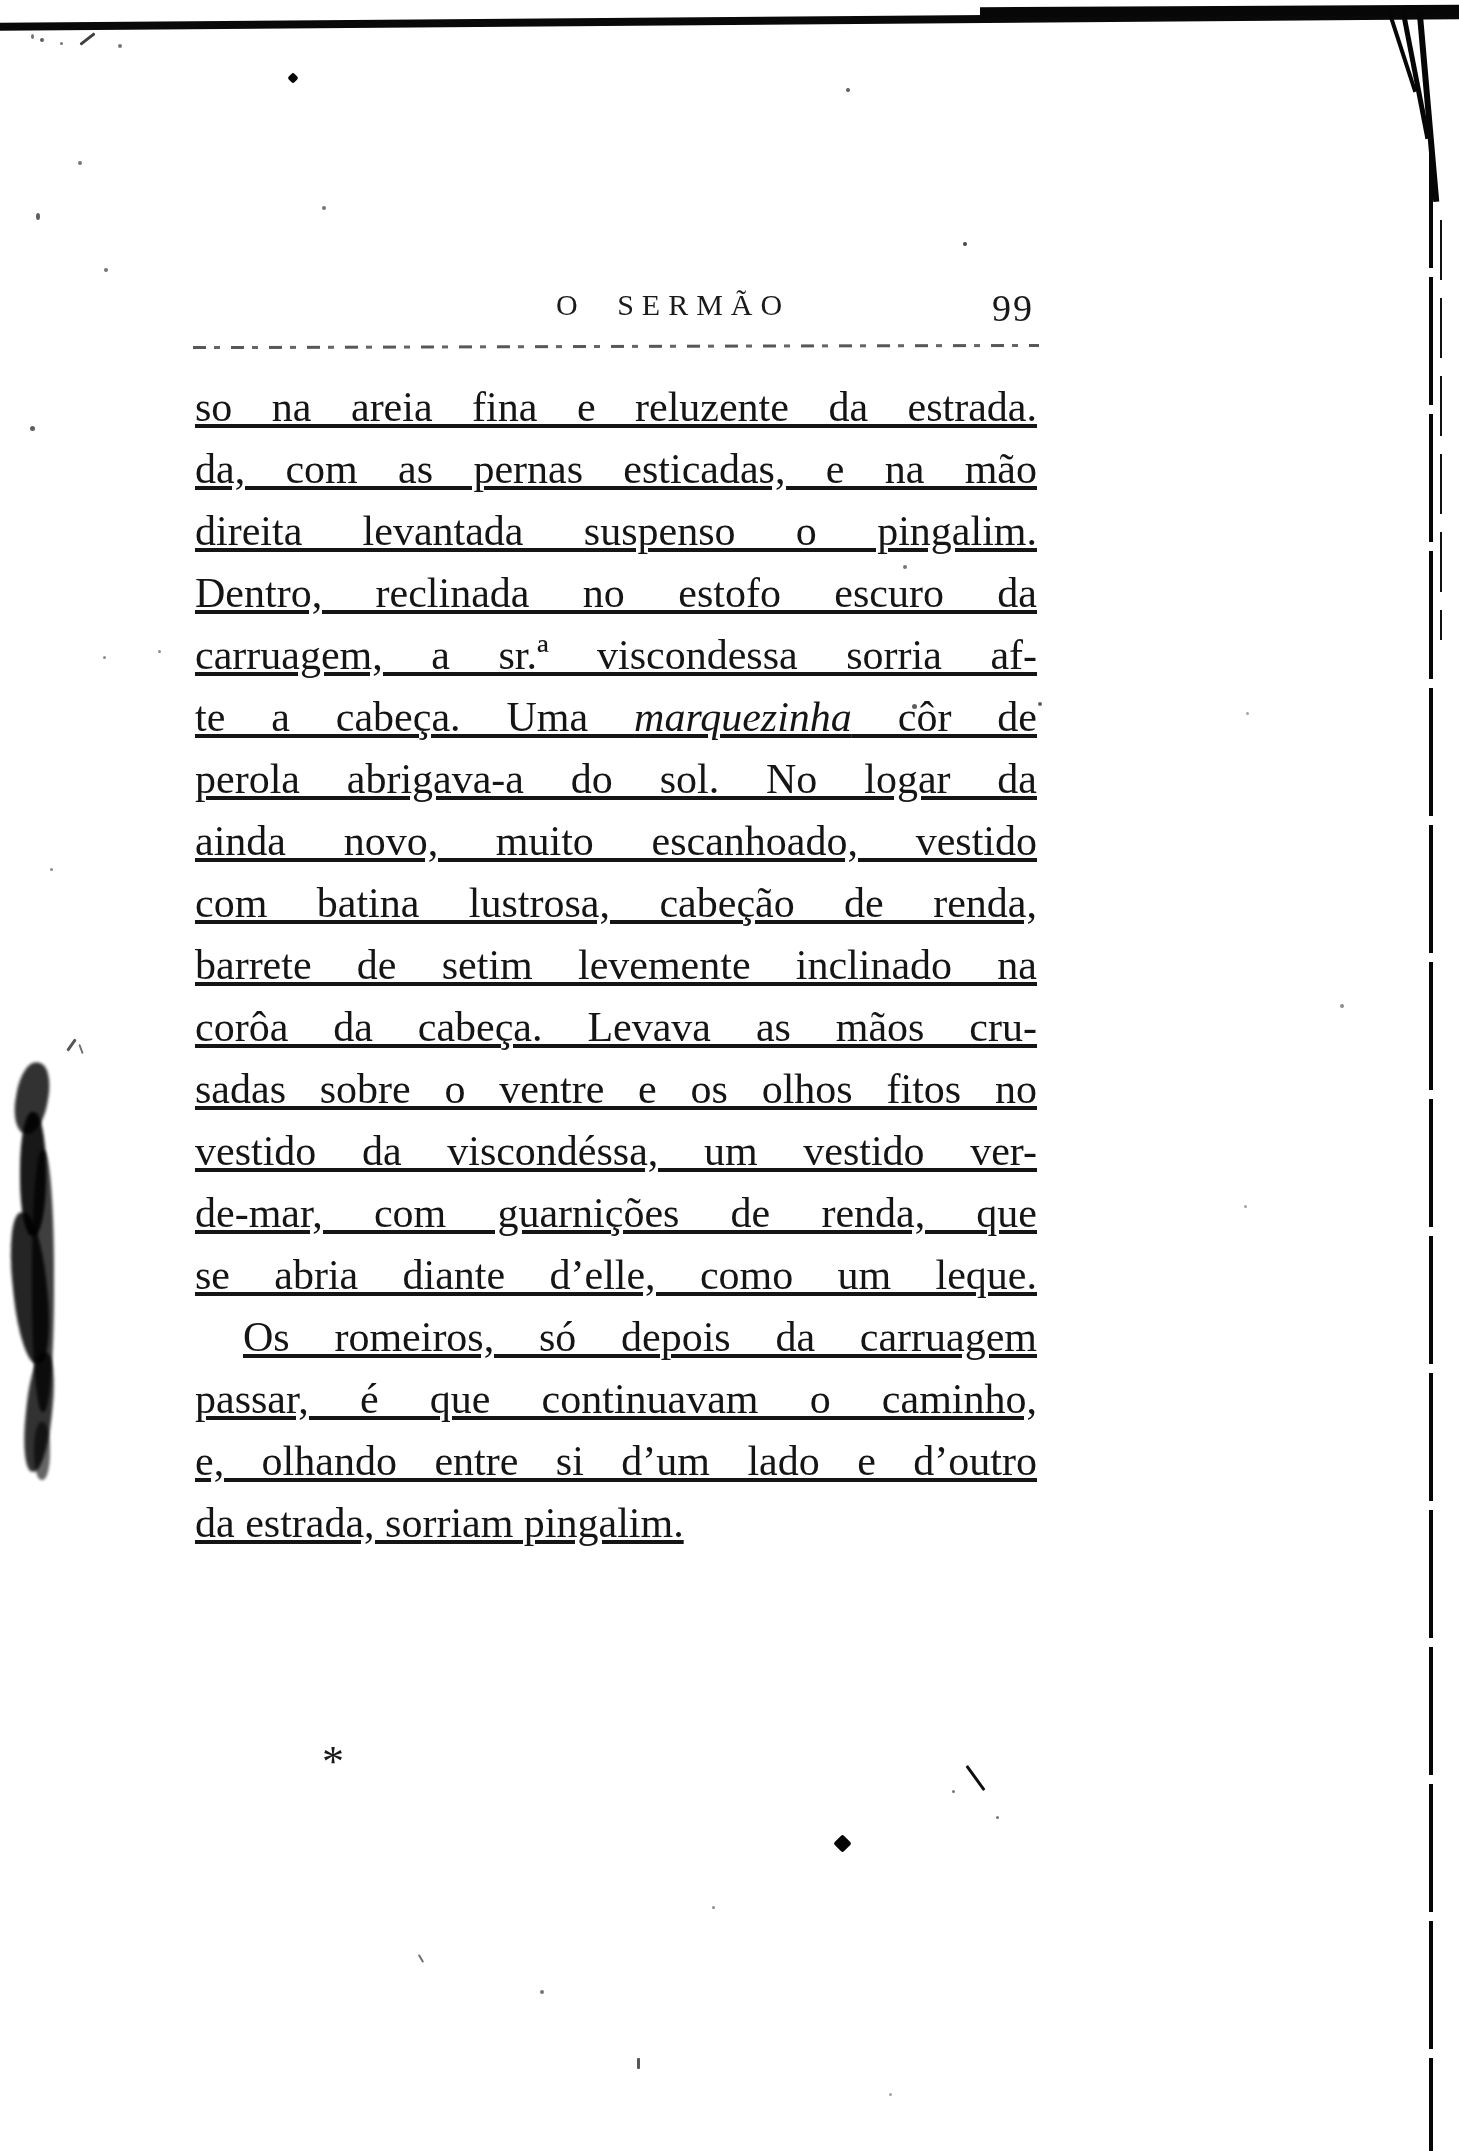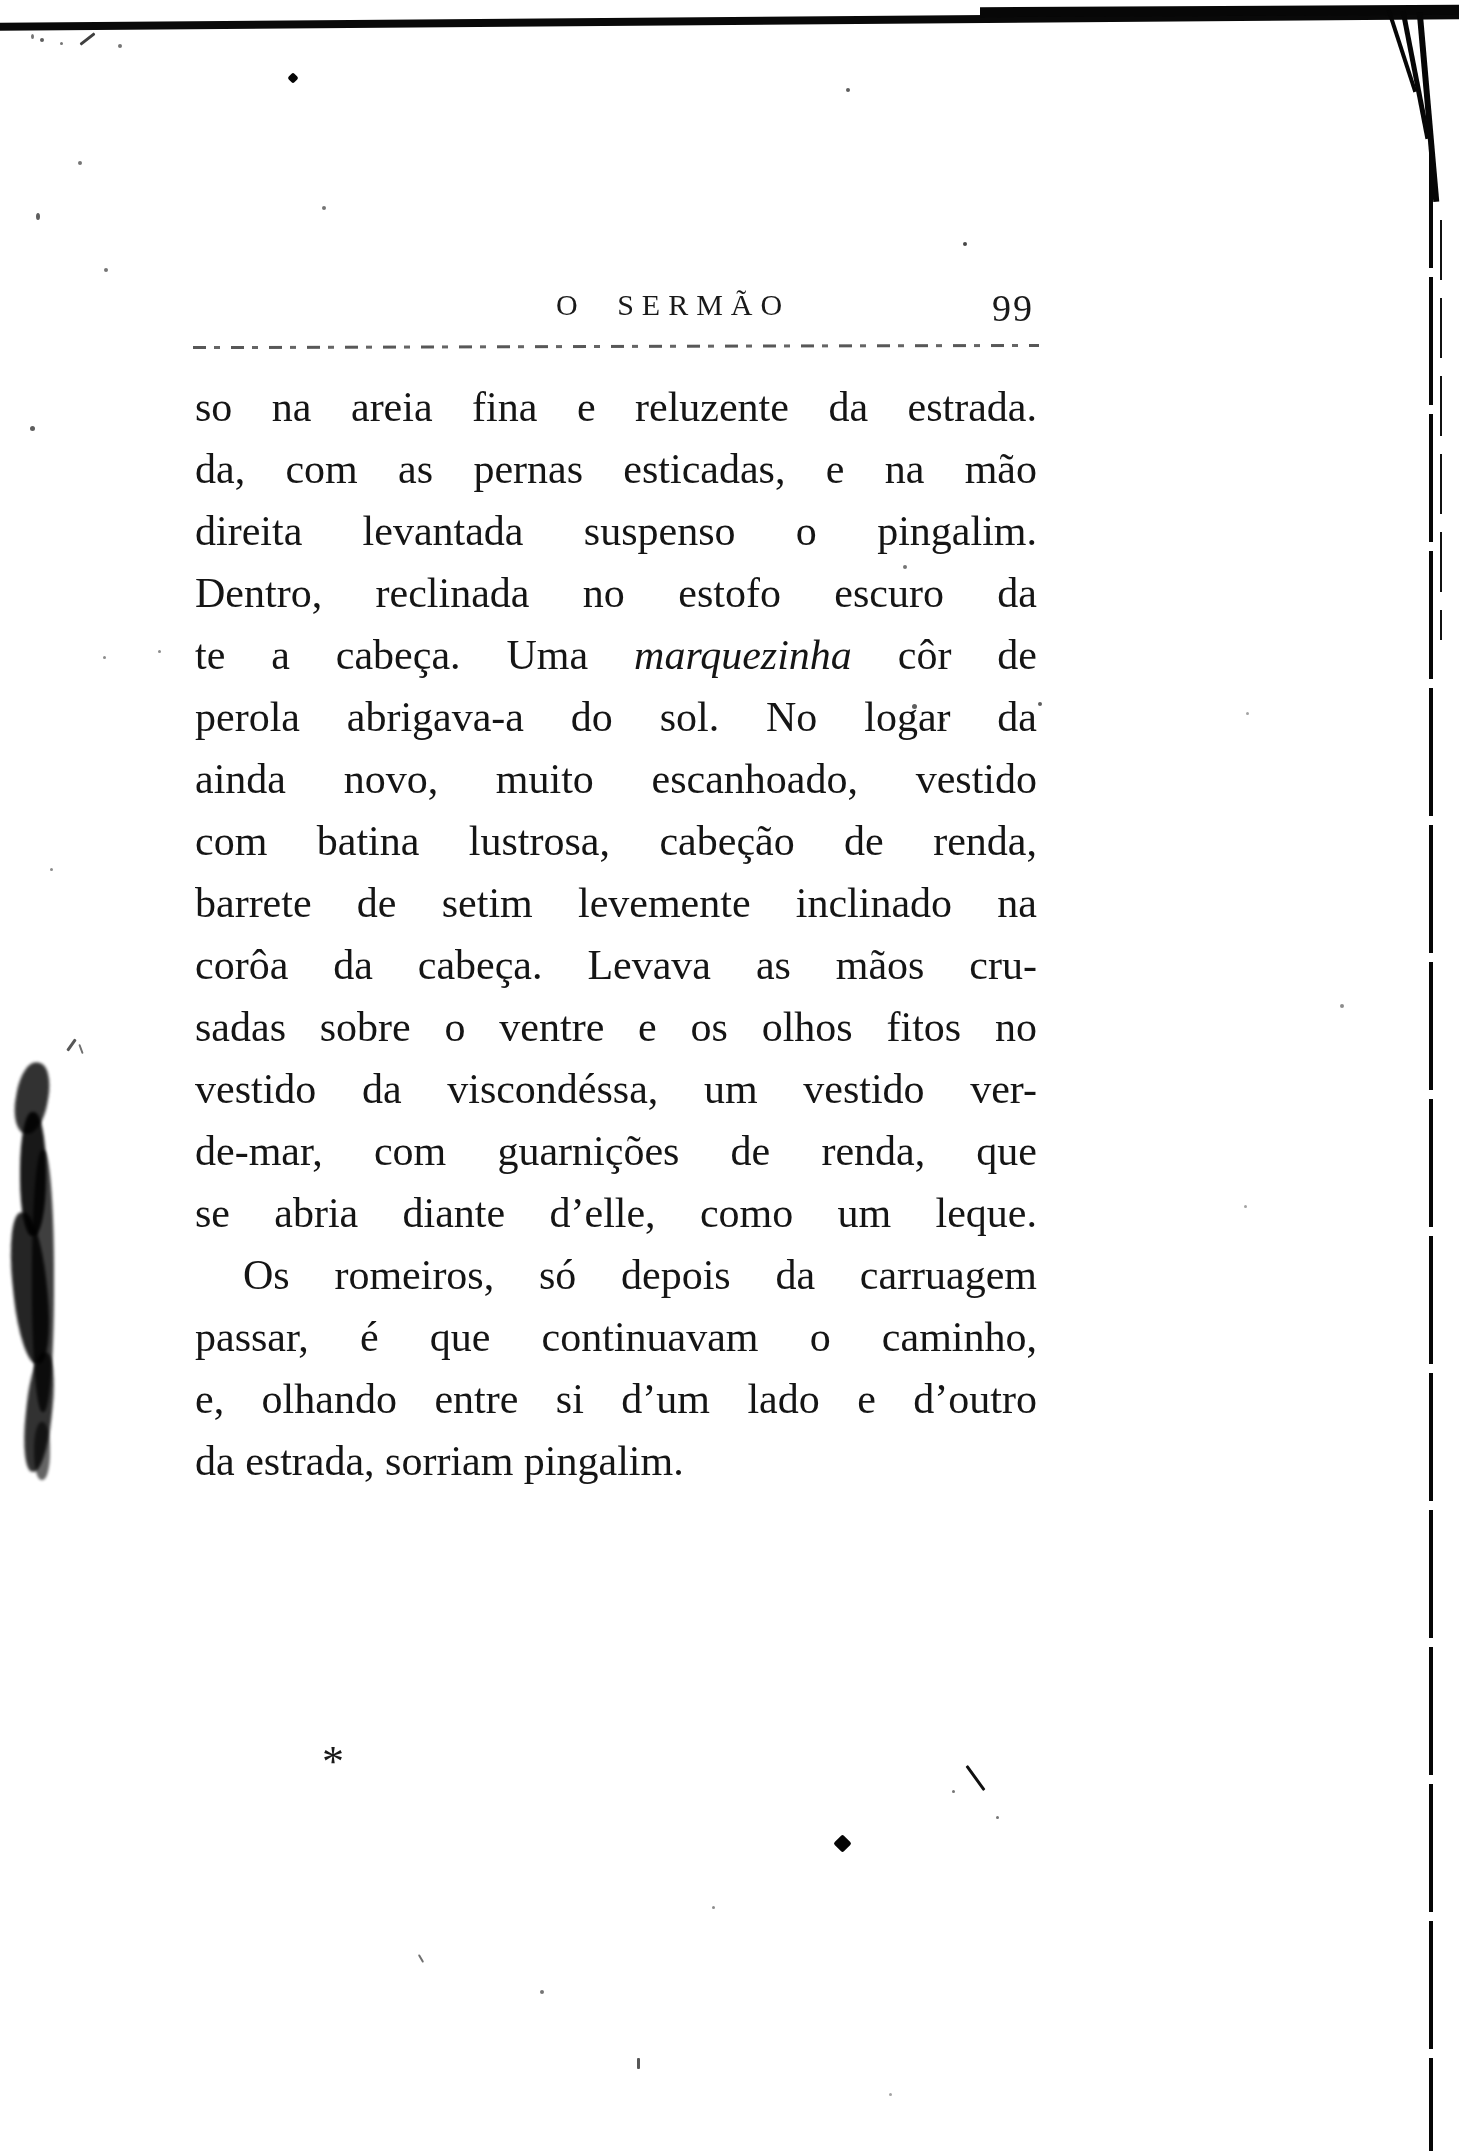--- a/index.html
+++ b/index.html
@@ -27,21 +27,21 @@
     opacity:.85;transform:rotate(-0.15deg);
   }
 
   
   .textblock{
     position:absolute;left:195px;top:376px;width:842px;
   }
   .line{
     height:62px;line-height:62px;font-size:42px;
     text-align:justify;text-align-last:justify;
-    white-space:nowrap;color:#151515;
+    white-space:nowrap;color:#151515;text-decoration:underline;
   }
   .line .it{font-style:italic;}
   .line.indent{padding-left:48px;}
   .line.para-end{text-align-last:left;}
 
   .section-break{
     position:absolute;left:322px;top:1736px;
     font-size:44px;color:#1a1a1a;
   }
 
@@ -73,20 +73,21 @@
 
 <div class="running-title">O SERMÃO</div>
 <div class="page-number">99</div>
 <div class="header-rule"></div>
 
 <div class="textblock">
   <div class="line">so na areia fina e reluzente da estrada.</div>
   <div class="line">da, com as pernas esticadas, e na mão</div>
   <div class="line">direita levantada suspenso o pingalim.</div>
   <div class="line">Dentro, reclinada no estofo escuro da</div>
+  <div class="line">carruagem, a sr.ª viscondessa sorria af-</div>
   <div class="line"><span>te a cabeça. Uma </span><span class="it">marquezinha</span><span> côr de</span></div>
   <div class="line">perola abrigava-a do sol. No logar da</div>
   <div class="line">ainda novo, muito escanhoado, vestido</div>
   <div class="line">com batina lustrosa, cabeção de renda,</div>
   <div class="line">barrete de setim levemente inclinado na</div>
   <div class="line">corôa da cabeça. Levava as mãos cru-</div>
   <div class="line">sadas sobre o ventre e os olhos fitos no</div>
   <div class="line">vestido da viscondéssa, um vestido ver-</div>
   <div class="line">de-mar, com guarnições de renda, que</div>
   <div class="line">se abria diante d’elle, como um leque.</div>

